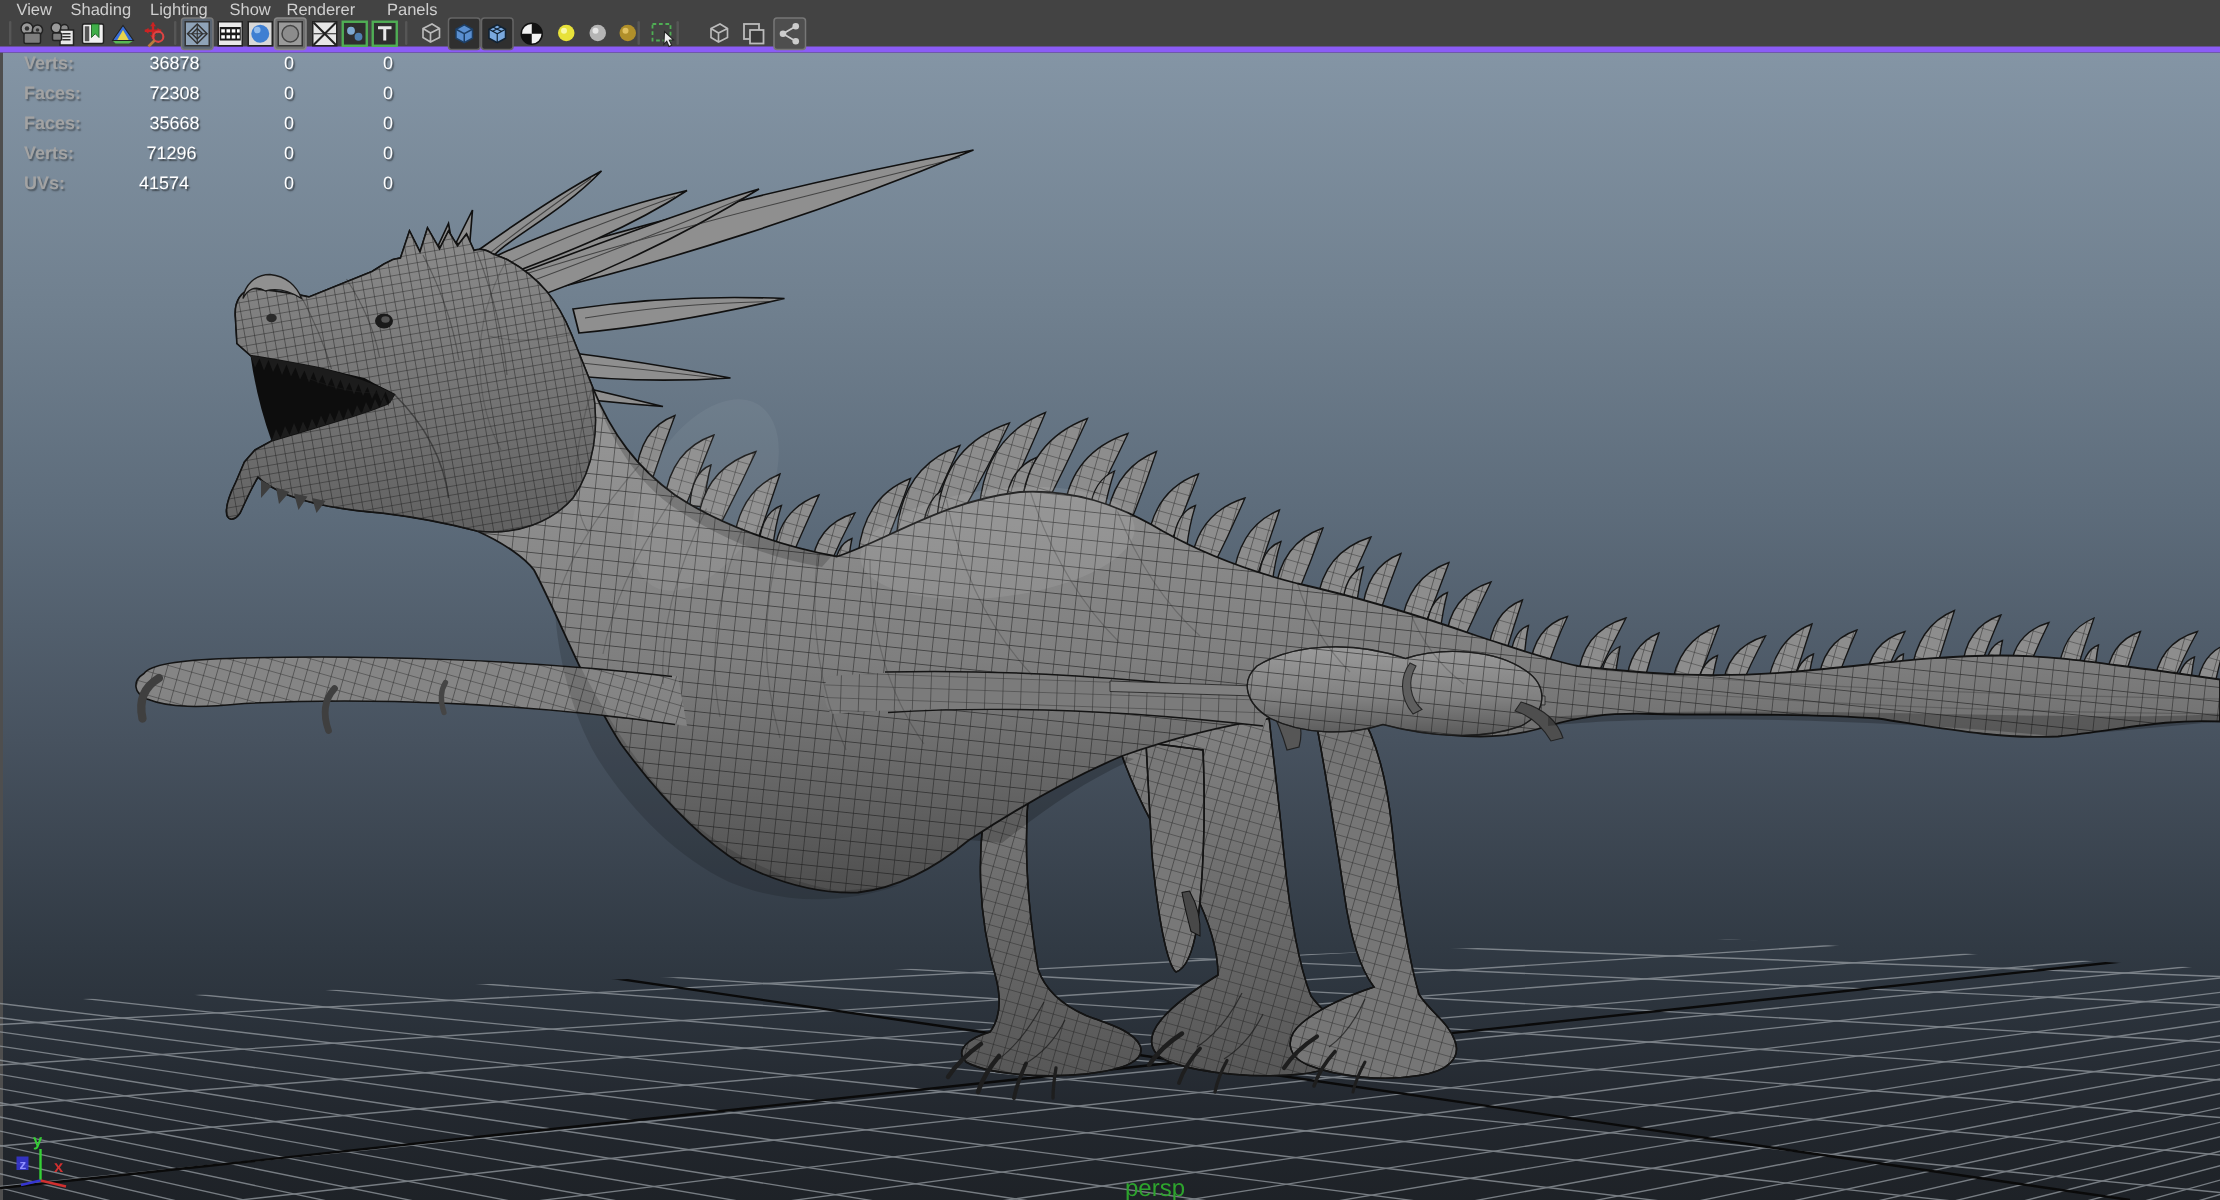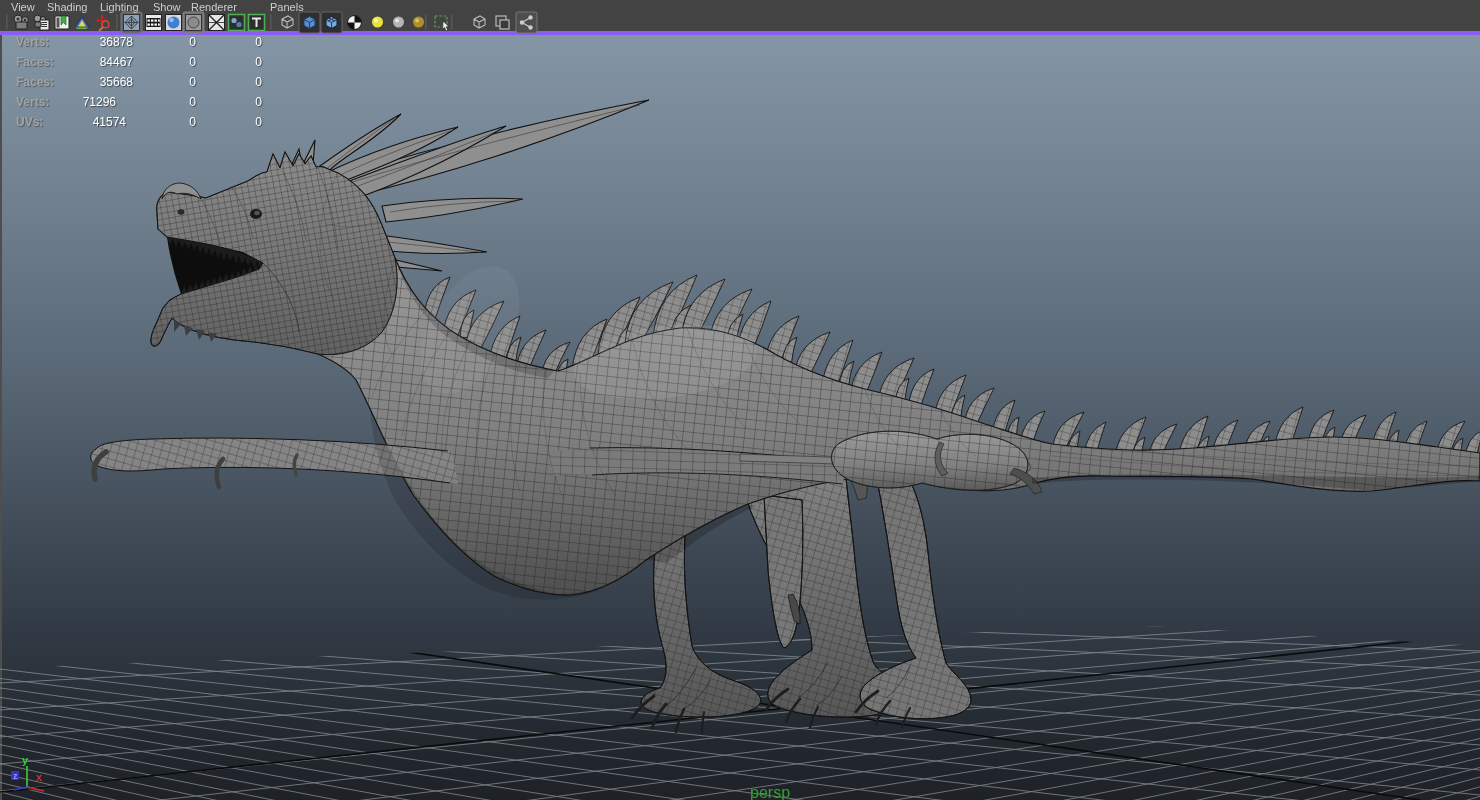--- a/index.html
+++ b/index.html
@@ -436,21 +436,21 @@
         <text x="13" y="779" fill="#9090ff" font-size="9">z</text>
       </g>
  </svg>
  <div id="topbar">
    <div id="menus">
         <span style="left:11px">View</span>
         <span style="left:47px">Shading</span>
         <span style="left:100px">Lighting</span>
         <span style="left:153px">Show</span>
         <span style="left:191px">Renderer</span>
-        <span style="left:270px">Panels</span>
+        <span style="left:258px">Panels</span>
       </div>
    <svg id="icons" width="1480" height="35">
         <g transform="translate(5,14)">
           <rect x="1" y="0" width="1.6" height="16" rx="0.8" fill="#565656"></rect>
         </g>
         <g transform="translate(115,14)">
           <rect x="1" y="0" width="1.6" height="16" rx="0.8" fill="#565656"></rect>
         </g>
         <g transform="translate(269,14)">
           <rect x="1" y="0" width="1.6" height="16" rx="0.8" fill="#565656"></rect>
@@ -586,33 +586,33 @@
       </svg>
  </div>
  <div class="hudrow" style="top:35px">
       <span class="hl" style="left:16px">Verts:</span>
       <span class="hv" style="left:40px;width:93px">36878</span>
       <span class="hv" style="left:150px;width:46px">0</span>
       <span class="hv" style="left:216px;width:46px">0</span>
     </div>
     <div class="hudrow" style="top:55px">
       <span class="hl" style="left:16px">Faces:</span>
-      <span class="hv" style="left:40px;width:93px">84467</span>
+      <span class="hv" style="left:40px;width:93px">72308</span>
       <span class="hv" style="left:150px;width:46px">0</span>
       <span class="hv" style="left:216px;width:46px">0</span>
     </div>
     <div class="hudrow" style="top:75px">
       <span class="hl" style="left:16px">Faces:</span>
       <span class="hv" style="left:40px;width:93px">35668</span>
       <span class="hv" style="left:150px;width:46px">0</span>
       <span class="hv" style="left:216px;width:46px">0</span>
     </div>
     <div class="hudrow" style="top:95px">
       <span class="hl" style="left:16px">Verts:</span>
-      <span class="hv" style="left:23px;width:93px">71296</span>
+      <span class="hv" style="left:38px;width:93px">71296</span>
       <span class="hv" style="left:150px;width:46px">0</span>
       <span class="hv" style="left:216px;width:46px">0</span>
     </div>
     <div class="hudrow" style="top:115px">
       <span class="hl" style="left:16px">UVs:</span>
       <span class="hv" style="left:40px;width:86px">41574</span>
       <span class="hv" style="left:150px;width:46px">0</span>
       <span class="hv" style="left:216px;width:46px">0</span>
     </div>
  <div id="persp">persp</div>

